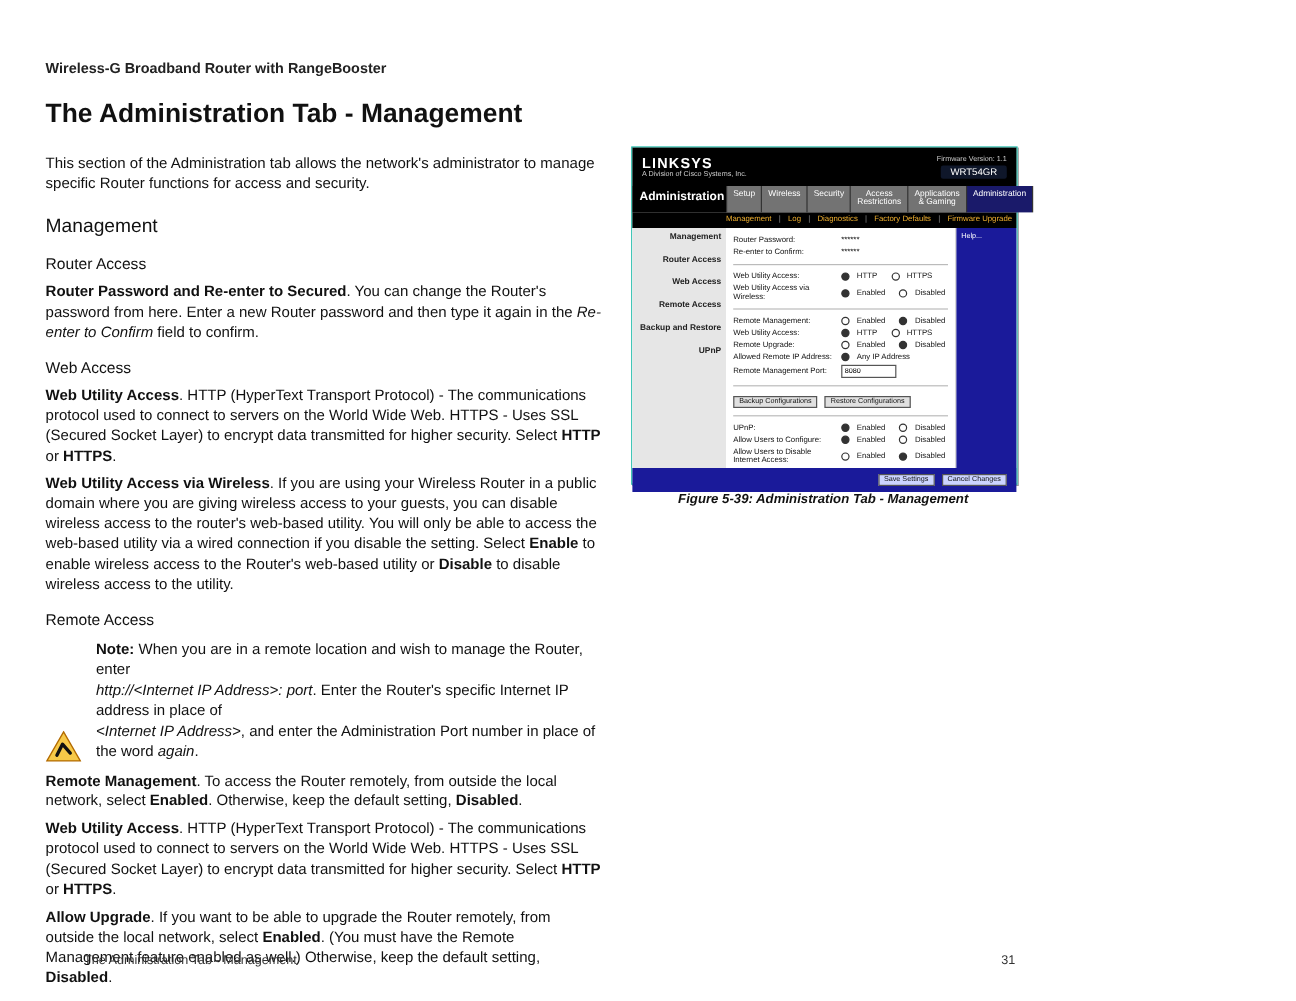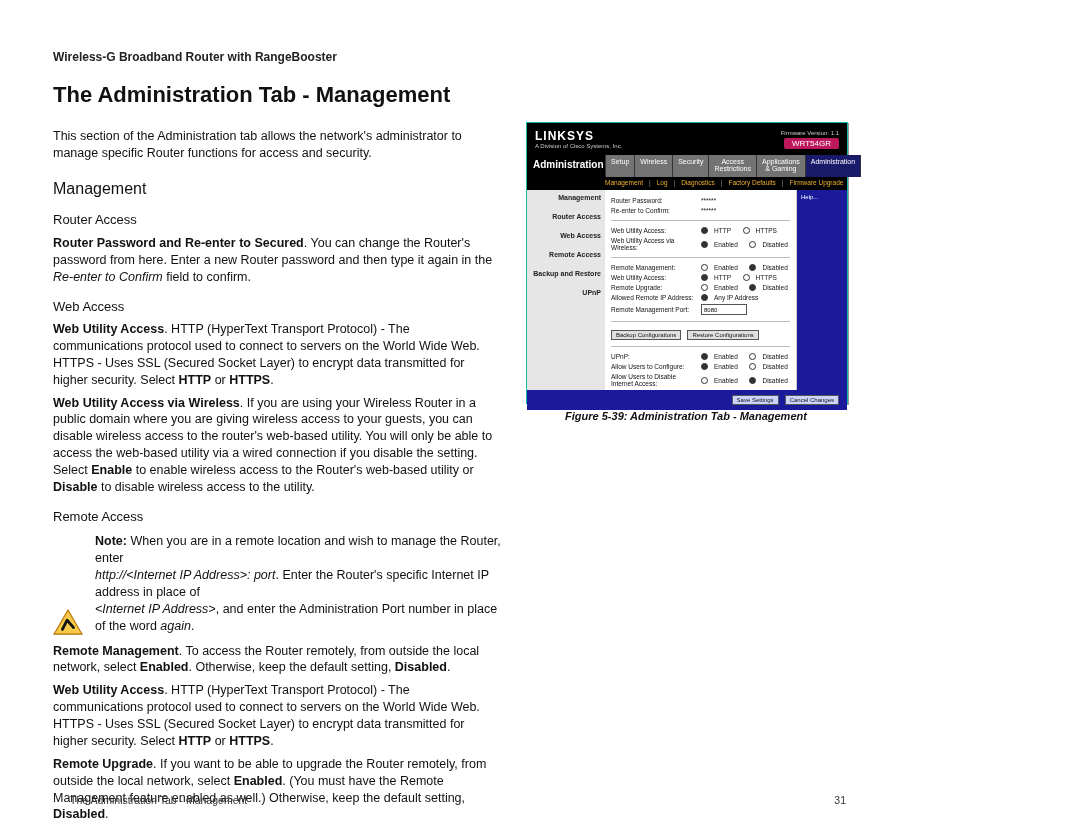--- a/index.html
+++ b/index.html
@@ -6,21 +6,21 @@
     margin: 0;
     padding: 0;
     background: #fff;
     font-family: Arial, Helvetica, sans-serif;
     color: #111;
   }
   .page {
     width: 916px;
     height: 834px;
     box-sizing: border-box;
-    padding: 50px 70px 20px 53px;
+    padding: 50px 70px 20px 38px;
     position: relative;
   }
   .header-line {
     font-size: 12px;
     font-weight: bold;
     color: #222;
     margin-bottom: 18px;
   }
   h1.section-title {
     font-size: 22px;
@@ -99,21 +99,21 @@
     height: 32px;
     display: flex;
     align-items: center;
     justify-content: space-between;
     padding: 0 8px;
     font-size: 9px;
   }
   .mini .logo { font-weight: bold; letter-spacing: 1px; font-size: 12px; }
   .mini .logo-sub { font-size: 6px; color: #ccc; }
   .mini .model {
-    background: #be185d;
+    background: #0f172a;
     color: #fff;
     font-size: 8px;
     padding: 1px 8px;
     border-radius: 2px;
   }
   .mini .nav-row {
     background: #737373;
     color: #fff;
     display: flex;
     align-items: stretch;
@@ -244,21 +244,21 @@
         </div>
       </div>
 
       <p>
         <span class="b">Remote Management</span><span>. To access the Router remotely, from outside the local network, select </span><span class="b">Enabled</span><span>. Otherwise, keep the default setting, </span><span class="b">Disabled</span><span>.</span>
       </p>
       <p>
         <span class="b">Web Utility Access</span><span>. HTTP (HyperText Transport Protocol) - The communications protocol used to connect to servers on the World Wide Web. HTTPS - Uses SSL (Secured Socket Layer) to encrypt data transmitted for higher security. Select </span><span class="b">HTTP</span><span> or </span><span class="b">HTTPS</span><span>.</span>
       </p>
       <p>
-        <span class="b">Remote Upgrade</span><span>. If you want to be able to upgrade the Router remotely, from outside the local network, select </span><span class="b">Enabled</span><span>. (You must have the Remote Management feature enabled as well.) Otherwise, keep the default setting, </span><span class="b">Disabled</span><span>.</span>
+        <span class="b">Allow Upgrade</span><span>. If you want to be able to upgrade the Router remotely, from outside the local network, select </span><span class="b">Enabled</span><span>. (You must have the Remote Management feature enabled as well.) Otherwise, keep the default setting, </span><span class="b">Disabled</span><span>.</span>
       </p>
 
     </div>
 
     <div class="col-right">
 
       <div class="mini">
         <div class="top-black">
           <div>
             <div class="logo">LINKSYS</div>

